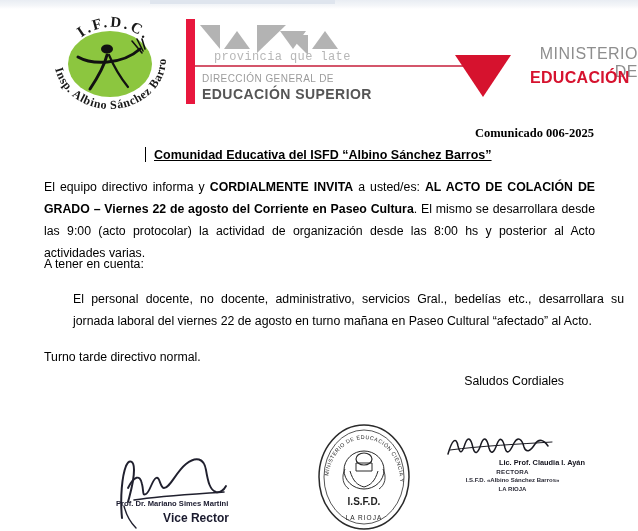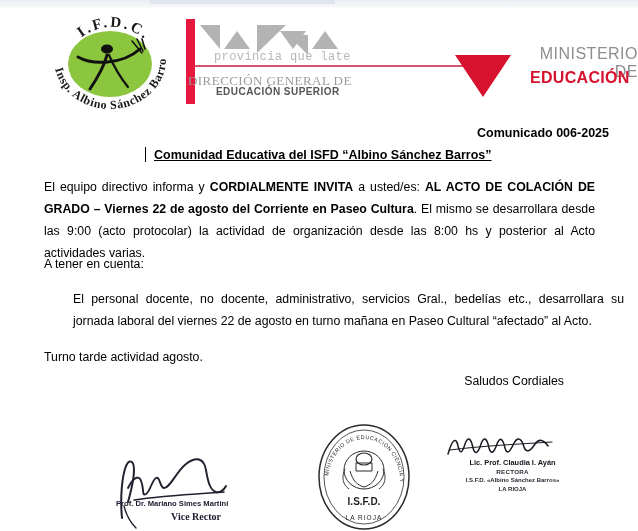--- a/index.html
+++ b/index.html
@@ -92,30 +92,29 @@
     position: absolute;
     left: 214px; top: 41px;
     font-size: 12px;
     color: #b7b7b7;
     letter-spacing: 0.4px;
     font-family: Liberation Mono, monospace;
   }
 
   .dg-line1 {
     position: absolute;
-    left: 188px; top: 64px;
-    font-size: 13px;
+    left: 202px; top: 64px;
+    font-size: 10px;
     color: #9b9b9b;
     letter-spacing: 0.45px;
-    font-family: Liberation Serif, serif;
   }
   .dg-line2 {
     position: absolute;
-    left: 216px; top: 77px;
-    font-size: 10px;
+    left: 202px; top: 77px;
+    font-size: 14px;
     color: #555555;
     font-weight: bold;
     letter-spacing: 0.45px;
   }
 
   
   .min-tri {
     position: absolute;
     left: 455px; top: 46px;
     width: 0; height: 0;
@@ -141,25 +140,25 @@
   }
 
   
   .doc-body {
     position: absolute;
     top: 110px; left: 0;
     width: 638px;
   }
   .comunicado {
     position: absolute;
-    right: 29px; top: 16px;
+    right: 44px; top: 16px;
     font-size: 12.5px;
     font-weight: bold;
     color: #000;
-    font-family: Liberation Sans, sans-serif;
+    font-family: Liberation Serif, serif;
   }
   .salutation {
     position: absolute;
     left: 146px; top: 38px;
     font-size: 12.5px;
     font-weight: bold;
     text-decoration: underline;
     color: #000;
     white-space: nowrap;
     margin-left: 8px;
@@ -208,44 +207,43 @@
     font-size: 7.6px;
     font-weight: bold;
     color: #1a1a2e;
     font-family: "Liberation Sans", sans-serif;
   }
   .sig-left-role {
     position: absolute;
     left: 12px; top: 79px;
     width: 160px;
     text-align: center;
-    font-size: 10px;
+    font-size: 12px;
     font-weight: bold;
     color: #1a1a2e;
-    font-family: Liberation Serif, serif;
   }
 
   .seal {
     position: absolute;
     left: 305px; top: 423px;
     width: 118px; height: 108px;
   }
   .seal svg { position: absolute; left: 0; top: 0; }
 
   .sig-right {
     position: absolute;
     left: 440px; top: 430px;
     width: 160px; height: 70px;
   }
   .sig-right svg { position: absolute; left: 0; top: 0; }
   .sig-right-l1 {
     position: absolute;
     left: 0; top: 28px;
     width: 145px;
-    text-align: center;
+    text-align: right;
     font-size: 7.4px;
     font-weight: bold;
     color: #14141e;
   }
   .sig-right-l2 {
     position: absolute;
     left: 0; top: 38px;
     width: 145px;
     text-align: center;
     font-size: 6.2px;
@@ -336,21 +334,21 @@
 
   <div class="caret"></div>
   <div class="salutation">Comunidad Educativa  del ISFD “Albino Sánchez Barros”</div>
 
   <div class="para p1"><span>El equipo directivo informa y </span><b>CORDIALMENTE INVITA</b><span> a usted/es: </span><b>AL ACTO DE COLACIÓN DE GRADO – Viernes 22 de agosto del Corriente en Paseo Cultura</b><span>. El mismo se desarrollara desde las 9:00 (acto protocolar) la actividad de organización desde las 8:00 hs y posterior al Acto actividades varias.</span></div>
 
   <div class="para p2">A tener en cuenta:</div>
 
   <div class="para p3">El personal docente, no docente, administrativo, servicios Gral., bedelías etc., desarrollara su jornada laboral del viernes 22 de agosto en turno mañana en Paseo Cultural “afectado” al Acto.</div>
 
-  <div class="para p4">Turno tarde actividad agosto.</div>
+  <div class="para p4">Turno tarde directivo normal.</div>
 
   <div class="closing">Saludos Cordiales</div>
 </div>
 
 <div class="sig-left">
   <svg width="180" height="99" viewBox="0 0 180 99">
     <path d="M18 86 C16 66, 18 44, 22 34 C25 27, 30 28, 30 38 C30 50, 26 62, 24 70" stroke="#20202e" stroke-width="2" fill="none" stroke-linecap="round"></path>
     <path d="M24 56 C30 44, 36 42, 38 52 C40 60, 38 64, 42 62 C46 60, 48 48, 52 46
              C56 44, 56 56, 60 56 C66 56, 72 40, 82 32 C92 24, 100 26, 102 38
              C104 50, 106 58, 112 60 C116 61, 120 58, 122 54" stroke="#20202e" stroke-width="1.9" fill="none" stroke-linecap="round"></path>

